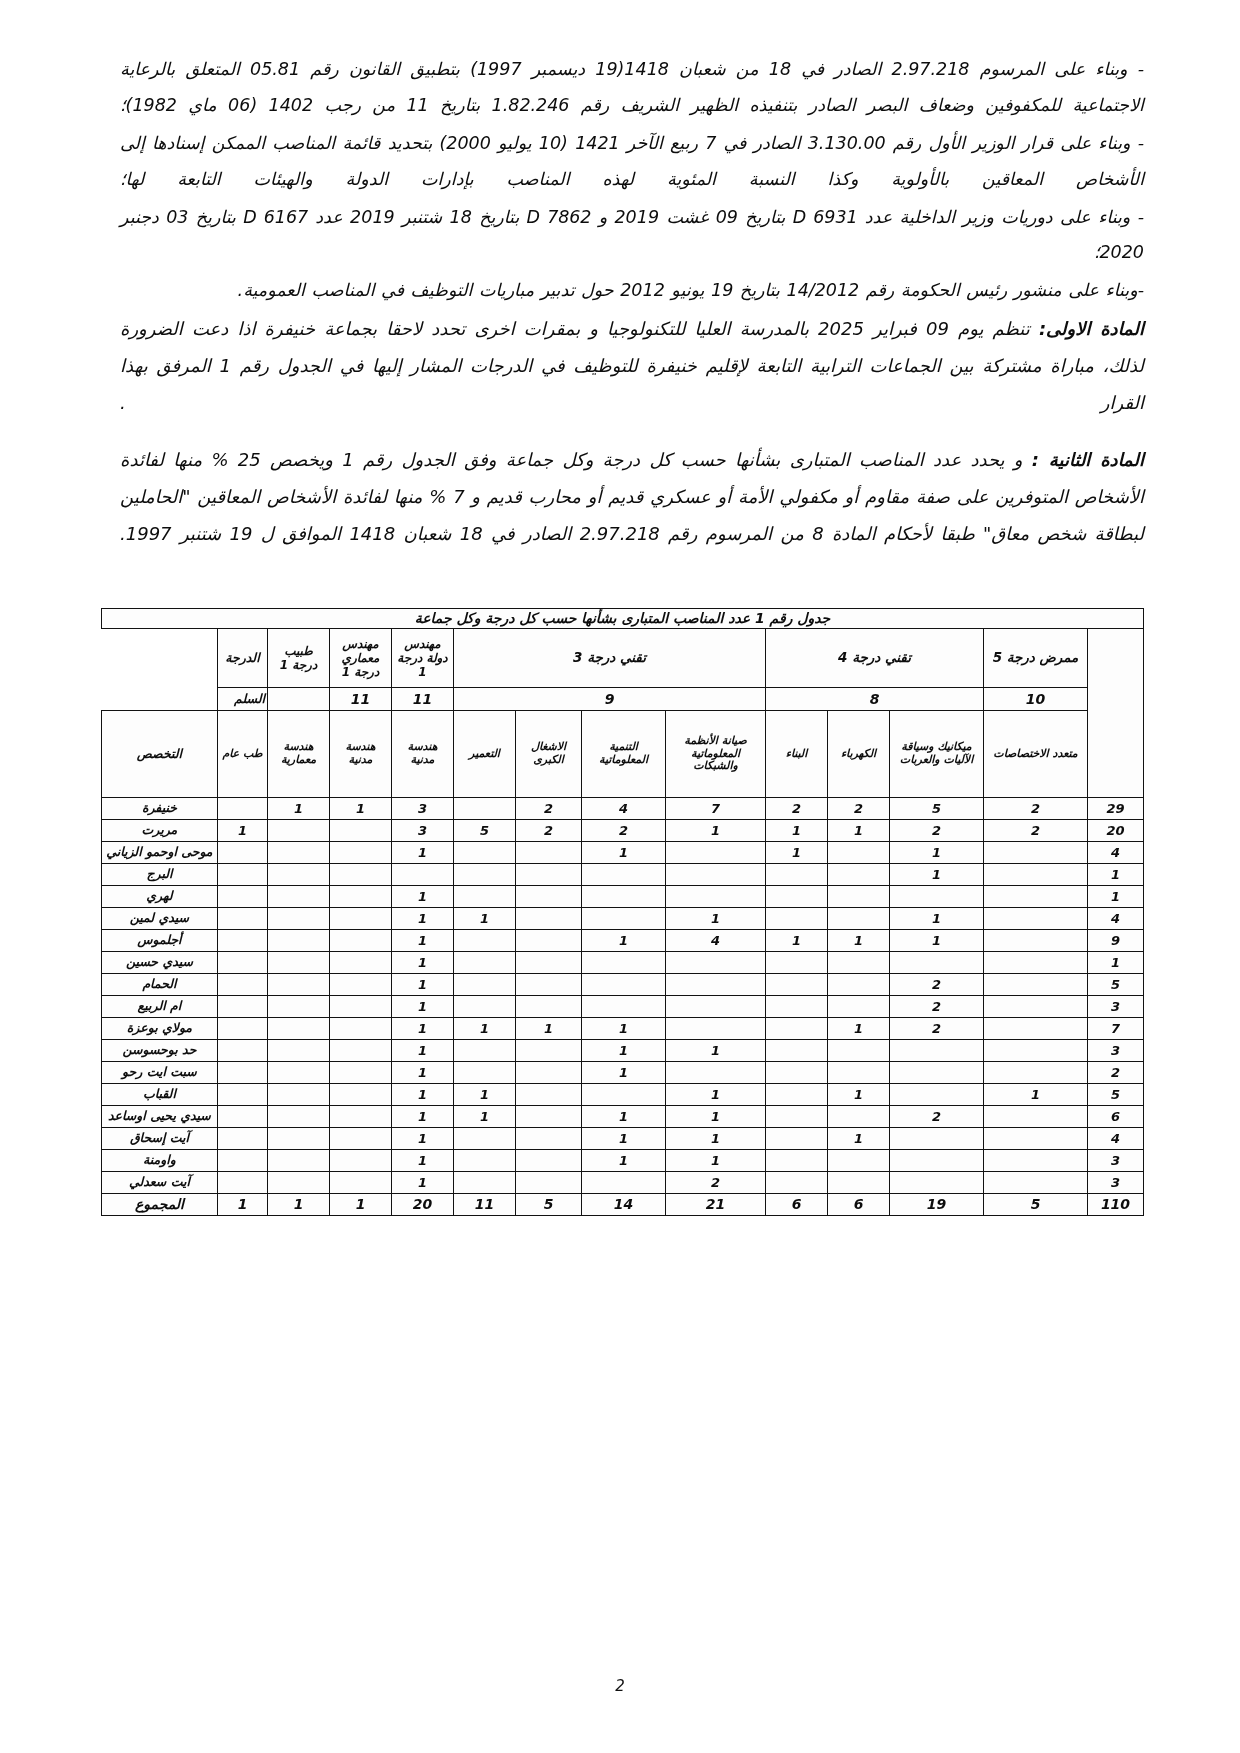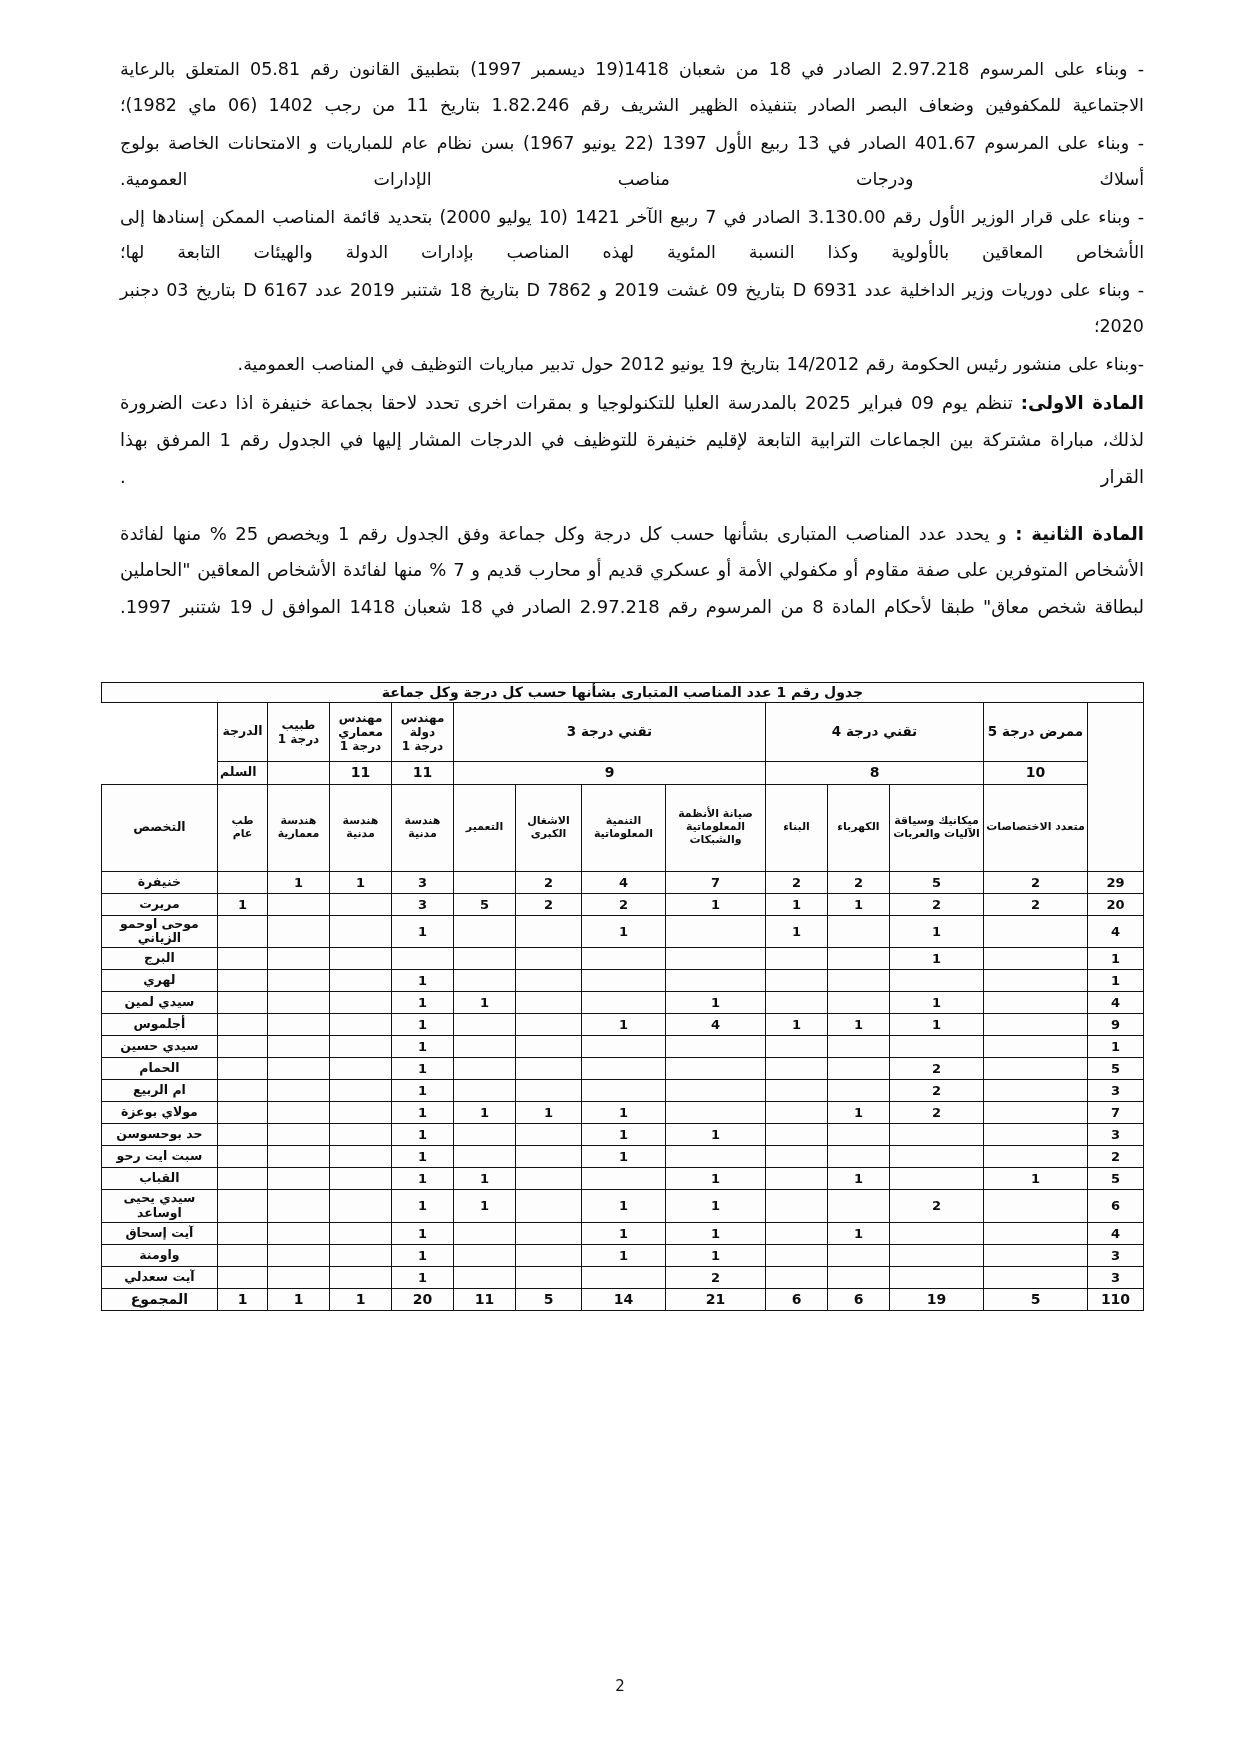--- a/index.html
+++ b/index.html
@@ -15,20 +15,21 @@
     font-family: "DejaVu Sans", "Liberation Sans", sans-serif;
     color: #0d0d0d;
     overflow: hidden;
   }
 
   .page {
     position: absolute;
     inset: 0;
     padding: 52px 96px 0 120px;
     box-sizing: border-box;
+    font-style: italic;
   }
 
   
   .preamble {
     margin: 0;
     padding: 0;
   }
   .clause {
     font-size: 17.5px;
     line-height: 2.05;
@@ -146,21 +147,20 @@
   col.c-med     { width: 50px; }
   col.c-name    { width: 116px; }
 </style>
 </head>
 <body>
 
 <div class="page">
 
   <section class="preamble">
     <p class="clause">- وبناء على المرسوم 2.97.218 الصادر في 18 من شعبان 1418(19 ديسمبر 1997) بتطبيق القانون رقم 05.81 المتعلق بالرعاية الاجتماعية للمكفوفين وضعاف البصر الصادر بتنفيذه الظهير الشريف رقم 1.82.246 بتاريخ 11 من رجب 1402 (06 ماي 1982)؛</p>
-    <p class="clause">- وبناء على المرسوم 401.67 الصادر في 13 ربيع الأول 1397 (22 يونيو 1967) بسن نظام عام للمباريات و الامتحانات الخاصة بولوج أسلاك ودرجات مناصب الإدارات العمومية.</p>
     <p class="clause">- وبناء على قرار الوزير الأول رقم 3.130.00 الصادر في 7 ربيع الآخر 1421 (10 يوليو 2000) بتحديد قائمة المناصب الممكن إسنادها إلى الأشخاص المعاقين بالأولوية وكذا النسبة المئوية لهذه المناصب بإدارات الدولة والهيئات التابعة لها؛</p>
     <p class="clause">- وبناء على دوريات وزير الداخلية عدد D 6931 بتاريخ 09 غشت 2019 و D 7862 بتاريخ 18 شتنبر 2019 عدد D 6167 بتاريخ 03 دجنبر 2020؛</p>
     <p class="clause last-right">-وبناء على منشور رئيس الحكومة رقم 14/2012 بتاريخ 19 يونيو 2012 حول تدبير مباريات التوظيف في المناصب العمومية.</p>
   </section>
 
 
   <p class="article">
     <span class="art-label">المادة الاولى:</span><span>   تنظم يوم 09 فبراير 2025 بالمدرسة العليا للتكنولوجيا و بمقرات اخرى تحدد لاحقا بجماعة خنيفرة اذا دعت الضرورة لذلك، مباراة مشتركة بين الجماعات الترابية التابعة لإقليم خنيفرة للتوظيف في الدرجات المشار إليها في الجدول رقم 1 المرفق بهذا القرار .</span>
   </p>
 
@@ -203,21 +203,21 @@
           <td class="rowhead" style="text-align:center">الدرجة</td>
         </tr>
 
         <tr>
           <td class="salem-cell">10</td>
           <td class="salem-cell" colspan="3">8</td>
           <td class="salem-cell" colspan="4">9</td>
           <td class="salem-cell">11</td>
           <td class="salem-cell">11</td>
           <td class="salem-cell"></td>
-          <td class="rowhead" style="text-align:left">السلم</td>
+          <td class="rowhead" style="text-align:right">السلم</td>
         </tr>
 
         <tr>
           <td class="spec-cell">متعدد الاختصاصات</td>
           <td class="spec-cell">ميكانيك وسياقة الآليات والعربات</td>
           <td class="spec-cell">الكهرباء</td>
           <td class="spec-cell">البناء</td>
           <td class="spec-cell">صيانة الأنظمة المعلوماتية والشبكات</td>
           <td class="spec-cell">التنمية المعلوماتية</td>
           <td class="spec-cell">الاشغال الكبرى</td>

